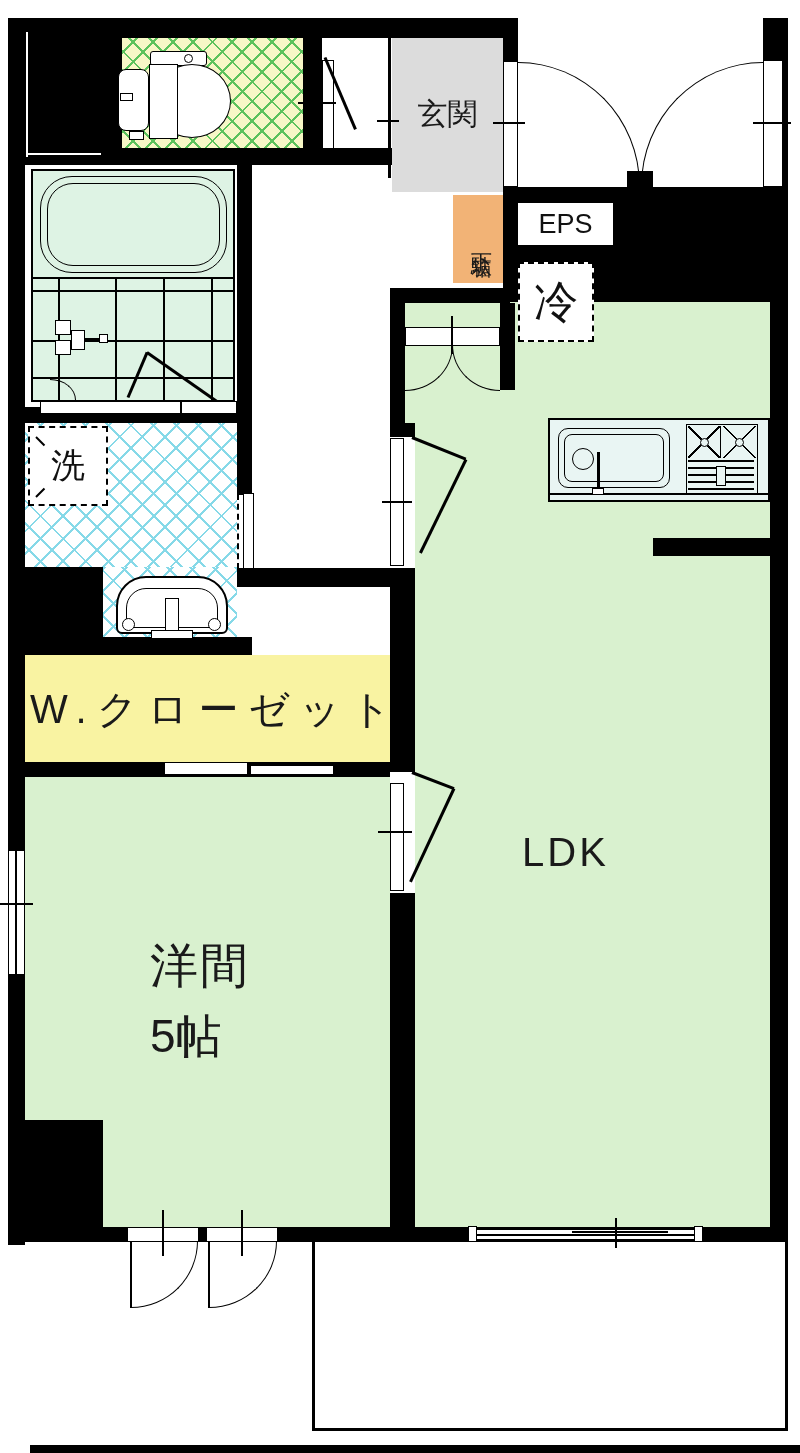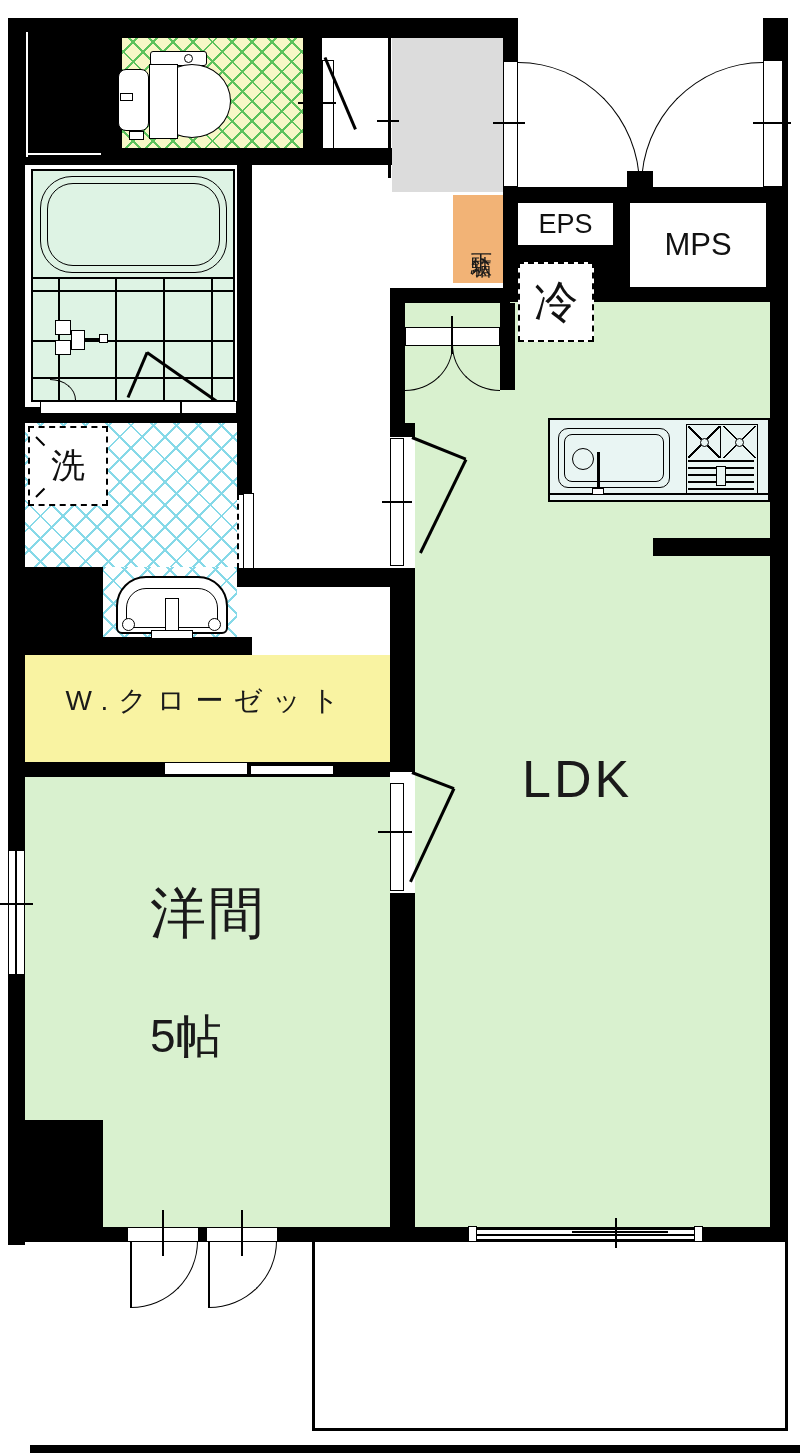--- a/index.html
+++ b/index.html
@@ -93,23 +93,20 @@
   <div class="w" style="left:770px;top:18px;width:18px;height:1224px;"></div>
   <div class="w" style="left:390px;top:1227px;width:398px;height:15px;"></div>
   <div class="w" style="left:103px;top:1227px;width:287px;height:15px;"></div>
   <div class="w" style="left:653px;top:538px;width:117px;height:18px;"></div>
   <div class="w" style="left:30px;top:1445px;width:770px;height:8px;"></div>
   <div class="ln" style="left:388px;top:33px;width:3px;height:145px;"></div>
 
   <div class="box" style="left:518px;top:203px;width:95px;height:42px;background:#fff;font-size:27px;">
     <span>EPS</span>
   </div>
-  <div class="box" style="left:630px;top:203px;width:136px;height:84px;background:#fff;font-size:31px;">
-    <span>MPS</span>
-  </div>
   <div class="box" style="left:518px;top:262px;width:76px;height:80px;background:#fff;border:2.5px dashed #000;font-size:44px;">
     <span>冷</span>
   </div>
   <div class="box" style="left:28px;top:426px;width:80px;height:80px;background:#fff;border:2.5px dashed #000;font-size:34px;">
     <span>洗</span>
   </div>
   <div class="bl" style="left:36px;top:436px;width:12px;height:2px;transform:rotate(45deg);"></div>
   <div class="bl" style="left:36px;top:496px;width:12px;height:2px;transform:rotate(-45deg);"></div>
 
   <div class="abs" style="left:548px;top:418px;width:222px;height:84px;background:#e9f5f3;border:2px solid #000;box-sizing:border-box;"></div>
@@ -193,29 +190,32 @@
 
   <div class="abs" style="left:127px;top:1227px;width:72px;height:15px;background:#fff;border:1px solid #000;box-sizing:border-box;"></div>
   <div class="abs" style="left:206px;top:1227px;width:72px;height:15px;background:#fff;border:1px solid #000;box-sizing:border-box;"></div>
   <div class="ln" style="left:162px;top:1210px;width:2px;height:46px;"></div>
   <div class="ln" style="left:241px;top:1210px;width:2px;height:46px;"></div>
   <div class="ln" style="left:130px;top:1241px;width:2px;height:67px;"></div>
   <div class="arc" style="left:131px;top:1241px;width:67px;height:67px;border-right:1.5px solid #000;border-bottom:1.5px solid #000;border-bottom-right-radius:100% 100%;"></div>
   <div class="ln" style="left:208px;top:1241px;width:2px;height:67px;"></div>
   <div class="arc" style="left:209px;top:1241px;width:68px;height:67px;border-right:1.5px solid #000;border-bottom:1.5px solid #000;border-bottom-right-radius:100% 100%;"></div>
 
+  <div class="lbl" style="left:392px;top:37px;width:111px;height:155px;display:flex;align-items:center;justify-content:center;font-size:30px;">
+    <span>玄関</span>
+  </div>
   <div class="lbl" style="left:453px;top:198px;width:57px;height:84px;display:flex;align-items:center;justify-content:center;writing-mode:vertical-rl;text-orientation:upright;font-size:21px;letter-spacing:2px;">
     <span>下駄箱</span>
   </div>
-  <div class="lbl" style="left:30px;top:682px;width:355px;text-align:center;font-size:28px;letter-spacing:10px;">
+  <div class="lbl" style="left:30px;top:682px;width:355px;text-align:center;font-size:40px;letter-spacing:10px;">
     <span>W.クローゼット</span>
   </div>
-  <div class="lbl" style="left:522px;top:749px;font-size:52px;letter-spacing:3px;">
+  <div class="lbl" style="left:522px;top:830px;font-size:40px;letter-spacing:3px;">
     <span>LDK</span>
   </div>
-  <div class="lbl" style="left:150px;top:876px;font-size:56px;letter-spacing:2px;">
+  <div class="lbl" style="left:150px;top:934px;font-size:48px;letter-spacing:2px;">
     <span>洋間</span>
   </div>
   <div class="lbl" style="left:150px;top:1006px;font-size:46px;">
     <span>5帖</span>
   </div>
 
 </div>
 
 </body></html>

